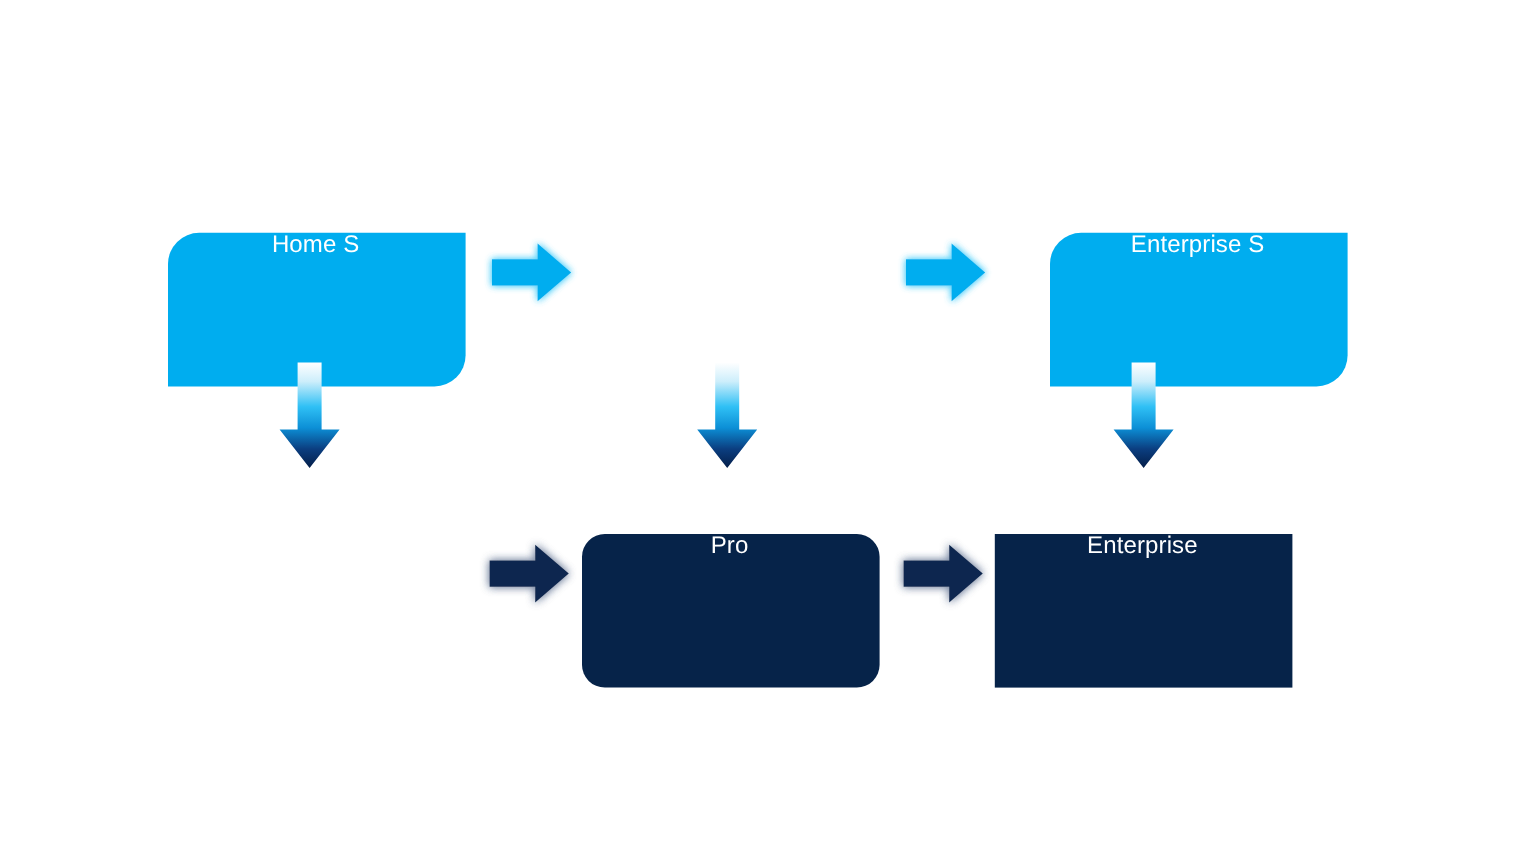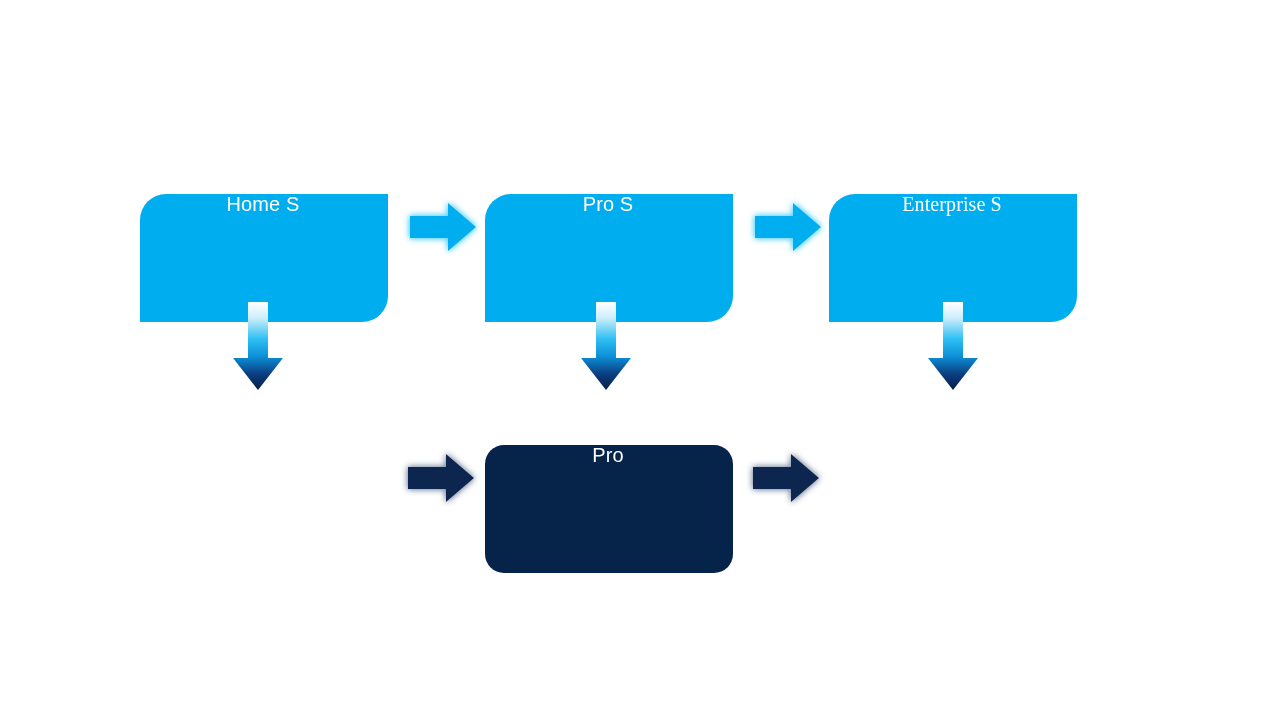--- a/index.html
+++ b/index.html
@@ -49,21 +49,21 @@
     border-radius: 26px 0 26px 0;
   }
   .node-box.product {
     background: #062349;
     border-radius: 0;
   }
 
   
   #box-home-s       { left: 140px; top: 166px; }
   #box-pro-s        { left: 485px; top: 166px; }
-  #box-enterprise-s { left: 829px; top: 166px; font-family: Liberation Serif, serif; }
+  #box-enterprise-s { left: 875px; top: 166px; }
 
   
   #box-home         { left: 140px; top: 417px; }
   #box-pro          { left: 485px; top: 417px; border-radius: 19px; }
   #box-enterprise   { left: 829px; top: 417px; }
 
   
   .h-arrow {
     position: absolute;
     width: 84px;
@@ -90,33 +90,33 @@
 </style>
 </head>
 <body>
 
 <div id="diagram-canvas">
 
   <div class="node-box service" id="box-home-s">
     <span class="node-label">Home S</span>
   </div>
 
-  <div class="node-box service" id="box-pro-s">
-    <span class="node-label">Pro S</span>
-  </div>
 
   <div class="node-box service" id="box-enterprise-s">
     <span class="node-label">Enterprise S</span>
   </div>
 
 
   <div class="node-box product" id="box-pro">
     <span class="node-label">Pro</span>
   </div>
 
+  <div class="node-box product" id="box-enterprise">
+    <span class="node-label">Enterprise</span>
+  </div>
 
   <svg width="0" height="0" style="position:absolute;" aria-hidden="true">
     <defs>
       <linearGradient id="vgrad" x1="0" y1="0" x2="0" y2="1">
         <stop offset="0%" stop-color="#FFFFFF"></stop>
         <stop offset="18%" stop-color="#CDEEFB"></stop>
         <stop offset="42%" stop-color="#2FC0F5"></stop>
         <stop offset="62%" stop-color="#0C8FD6"></stop>
         <stop offset="82%" stop-color="#0B3E80"></stop>
         <stop offset="100%" stop-color="#041E49"></stop>

